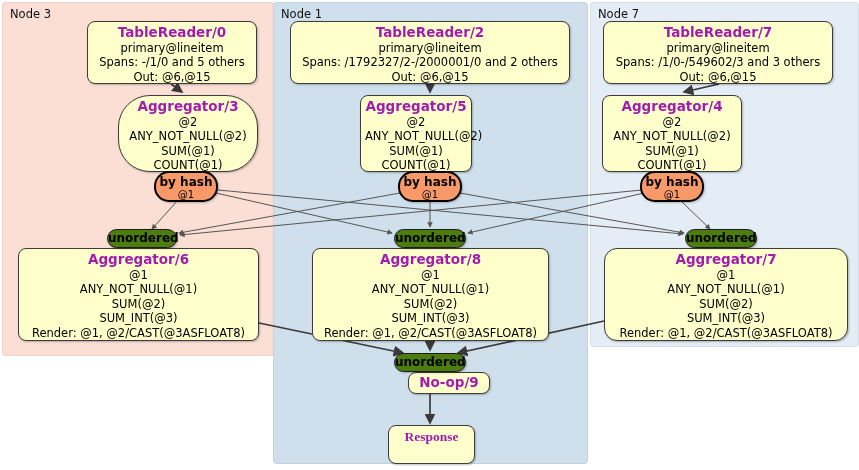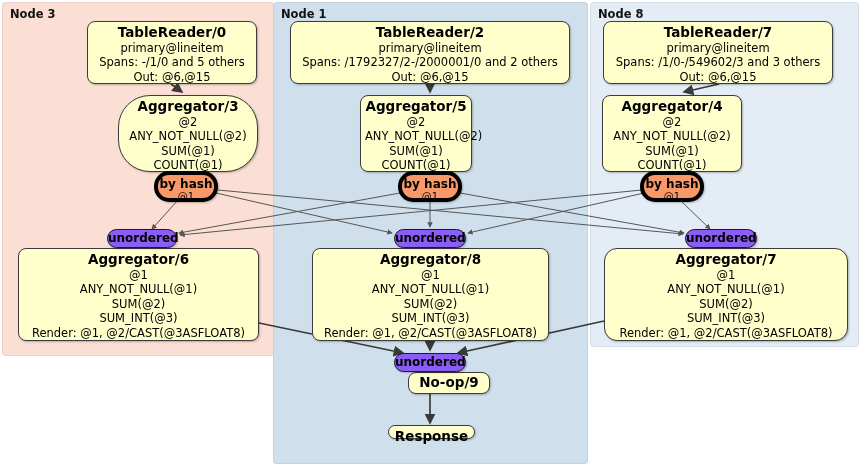--- a/index.html
+++ b/index.html
@@ -1,51 +1,51 @@
 <!DOCTYPE html>
 <html><head>
 <meta charset="utf-8">
 <style>
   html,body{margin:0;padding:0;background:#ffffff;}
   body{font-family:"DejaVu Sans","Liberation Sans",sans-serif;}
   #canvas{position:relative;width:859px;height:470px;background:#ffffff;overflow:hidden;}
 
   .region{position:absolute;border-radius:4px;border:1px solid rgba(0,0,0,0.06);z-index:0;}
-  .region-label{position:absolute;top:4px;left:7px;font-size:11.5px;font-weight:700;color:#111;white-space:nowrap;}
+  .region-label{position:absolute;top:4px;left:7px;font-size:11.5px;font-weight:400;color:#111;white-space:nowrap;}
 
   #edges{position:absolute;left:0;top:0;z-index:1;}
 
   .pbox{position:absolute;box-sizing:border-box;background:#ffffcc;border:1px solid #3c3c3c;
         border-radius:8px;text-align:center;padding:2px 4px;z-index:2;
         box-shadow:1px 1px 2px rgba(0,0,0,0.25);}
-  .pbox .title{display:block;font-weight:700;font-size:13.5px;line-height:17px;color:#000000;white-space:nowrap;}
+  .pbox .title{display:block;font-weight:700;font-size:13.5px;line-height:17px;color:#a21caf;white-space:nowrap;}
   .pbox .line{display:block;font-size:11.5px;line-height:14.4px;color:#000;white-space:nowrap;}
 
-  .router{position:absolute;box-sizing:border-box;background:#f8996a;border:4px solid #000000;
+  .router{position:absolute;box-sizing:border-box;background:#f8996a;border:2px solid #000000;
           border-radius:15px;text-align:center;z-index:3;box-shadow:1px 1px 2px rgba(0,0,0,0.25);}
   .router .rl{display:block;font-weight:700;font-size:12px;line-height:14px;padding-top:2px;color:#000;}
   .router .rd{display:block;font-size:10px;line-height:11px;color:#000;}
 
-  .sync{position:absolute;box-sizing:border-box;background:#8b5cf6;border:1px solid #1d1d1d;
+  .sync{position:absolute;box-sizing:border-box;background:#4d7c0f;border:1px solid #1d1d1d;
         border-radius:10px;text-align:center;font-weight:700;font-size:12px;line-height:17px;
         color:#000;z-index:3;box-shadow:1px 1px 2px rgba(0,0,0,0.25);white-space:nowrap;}
 </style>
 </head>
 <body>
 
 <div id="canvas">
 
   <div class="region" style="left:2px;top:2px;width:270px;height:352px;background:#fbdfd5;">
     <span class="region-label">Node 3</span>
   </div>
   <div class="region" style="left:273px;top:2px;width:313px;height:460px;background:#cfe0ec;">
     <span class="region-label">Node 1</span>
   </div>
   <div class="region" style="left:590px;top:2px;width:267px;height:343px;background:#e4ecf6;">
-    <span class="region-label">Node 8</span>
+    <span class="region-label">Node 7</span>
   </div>
 
   <svg id="edges" width="859" height="470">
     <defs>
       <marker id="ah" viewBox="0 0 10 10" refX="8.5" refY="5" markerWidth="6.5" markerHeight="6.5" orient="auto">
         <path d="M0,0 L10,5 L0,10 z" fill="#3a3a3a"></path>
       </marker>
       <marker id="ahs" viewBox="0 0 10 10" refX="8.5" refY="5" markerWidth="5.5" markerHeight="5.5" orient="auto">
         <path d="M0,0 L10,5 L0,10 z" fill="#555555"></path>
       </marker>
@@ -162,17 +162,17 @@
     <span class="line">SUM_INT(@3)</span>
     <span class="line">Render: @1, @2/CAST(@3ASFLOAT8)</span>
   </div>
 
   <div class="sync" style="left:394px;top:353px;width:72px;height:19px;">
     <span>unordered</span>
   </div>
   <div class="pbox" style="left:408px;top:372px;width:82px;height:22px;padding:1px 4px;">
     <span class="title">No-op/9</span>
   </div>
-  <div class="pbox" style="left:388px;top:425px;width:87px;height:14px;padding:2px 4px;">
+  <div class="pbox" style="left:388px;top:425px;width:87px;height:39px;padding:2px 4px;font-family:Liberation Serif, serif;">
     <span class="title">Response</span>
   </div>
 
 </div>
 
 </body></html>

